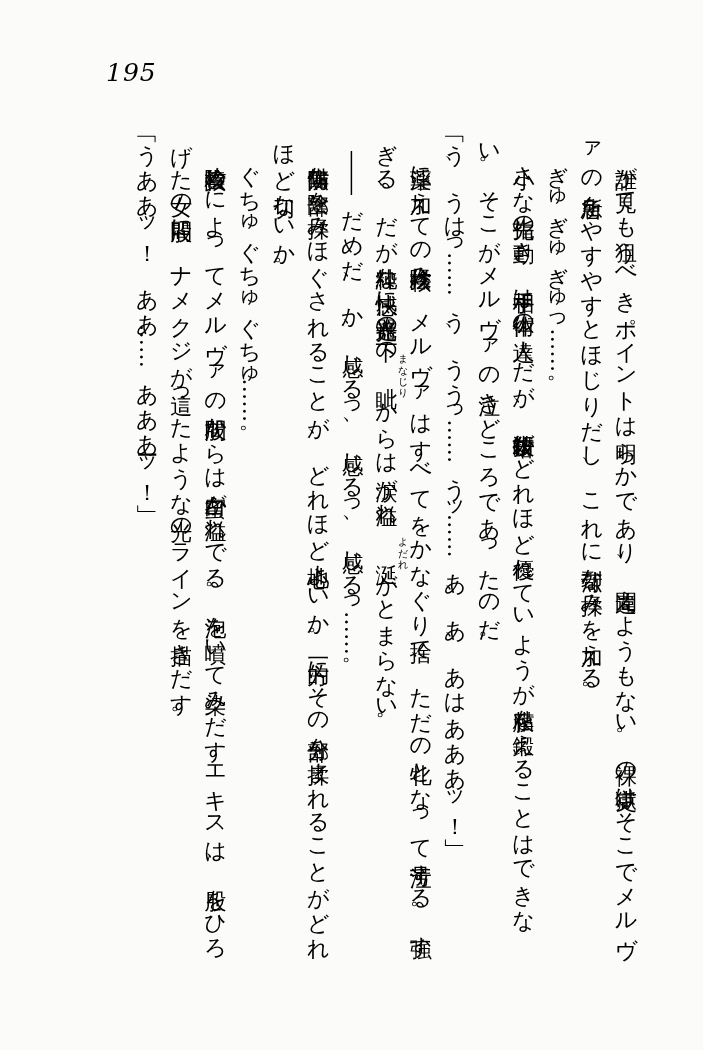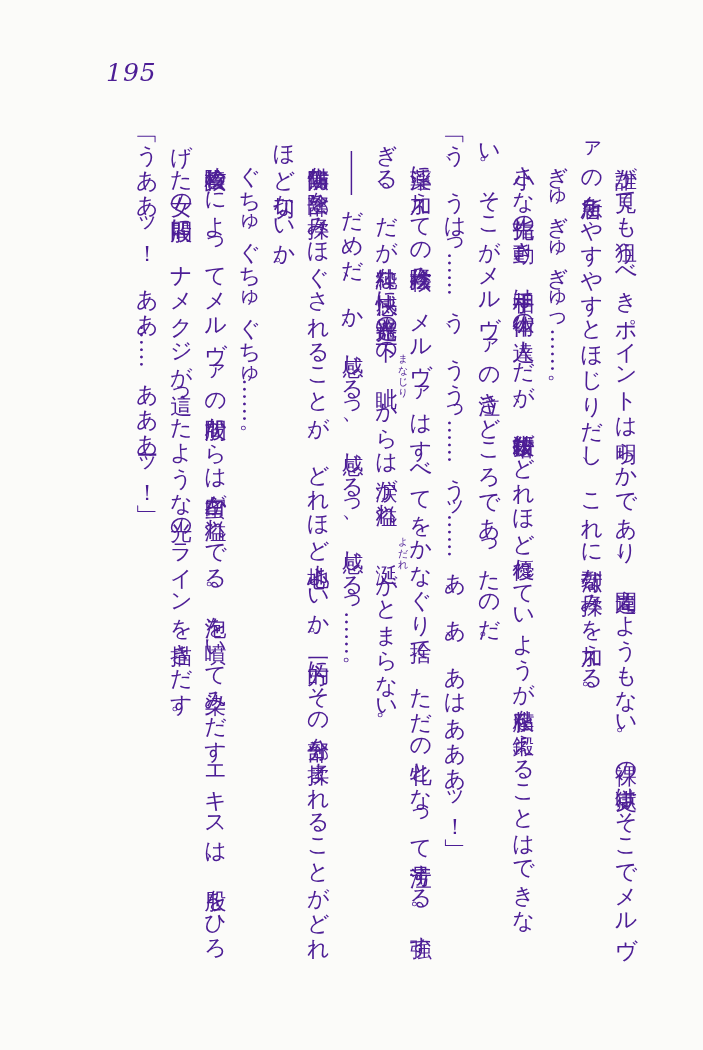--- a/index.html
+++ b/index.html
@@ -45,21 +45,21 @@
     ruby-position: over;
   }
   rt {
     font-size: 10px;
     letter-spacing: 0;
   }
 </style>
 </head>
 <body>
 
-<div class="page" style="background: rgb(251, 251, 249); color: #4c1d95;">
+<div class="page" style="background: rgb(251, 251, 249); color: #000000;">
   <div class="page-number">195</div>
   <div class="text-block">
       <p class="indent">誰が見ても狙うべきポイントは明らかであり、間違えようもない。裸の獄吏はそこでメルヴァの急所をやすやすとほじりだし、これに苛烈な揉みを加える。</p>
       <p class="indent">ぎゅぎゅぎゅっ……。</p>
       <p class="indent">小さな指先の動き。相手は体術の達人。だが、暗殺技術がどれほど優れていようが粘膜を鍛えることはできない。そこがメルヴァの泣きどころであったのだ。</p>
       <p class="">「う、うはっ……う、ううっ……うッ……あ、あ、あはあああッ！」</p>
       <p class="indent">淫薬に加えての陰核揉み。メルヴァはすべてをかなぐり捨て、ただの牝となって号泣する。強すぎる、だが純粋な快感に遮光器の下の<ruby>眦<rt>まなじり</rt></ruby>からは涙が溢れ、<ruby>涎<rt>よだれ</rt></ruby>がとまらない。</p>
       <p class="indent">――だめだ、か、感じるっ、感じるっ、感じるっ……。</p>
       <p class="indent">無防備な陰部を揉みほぐされることが、どれほど心地よいか。一方的にその部分を揉まれることがどれほど切ないか。</p>
       <p class="indent">ぐちゅぐちゅぐちゅ……。</p>

